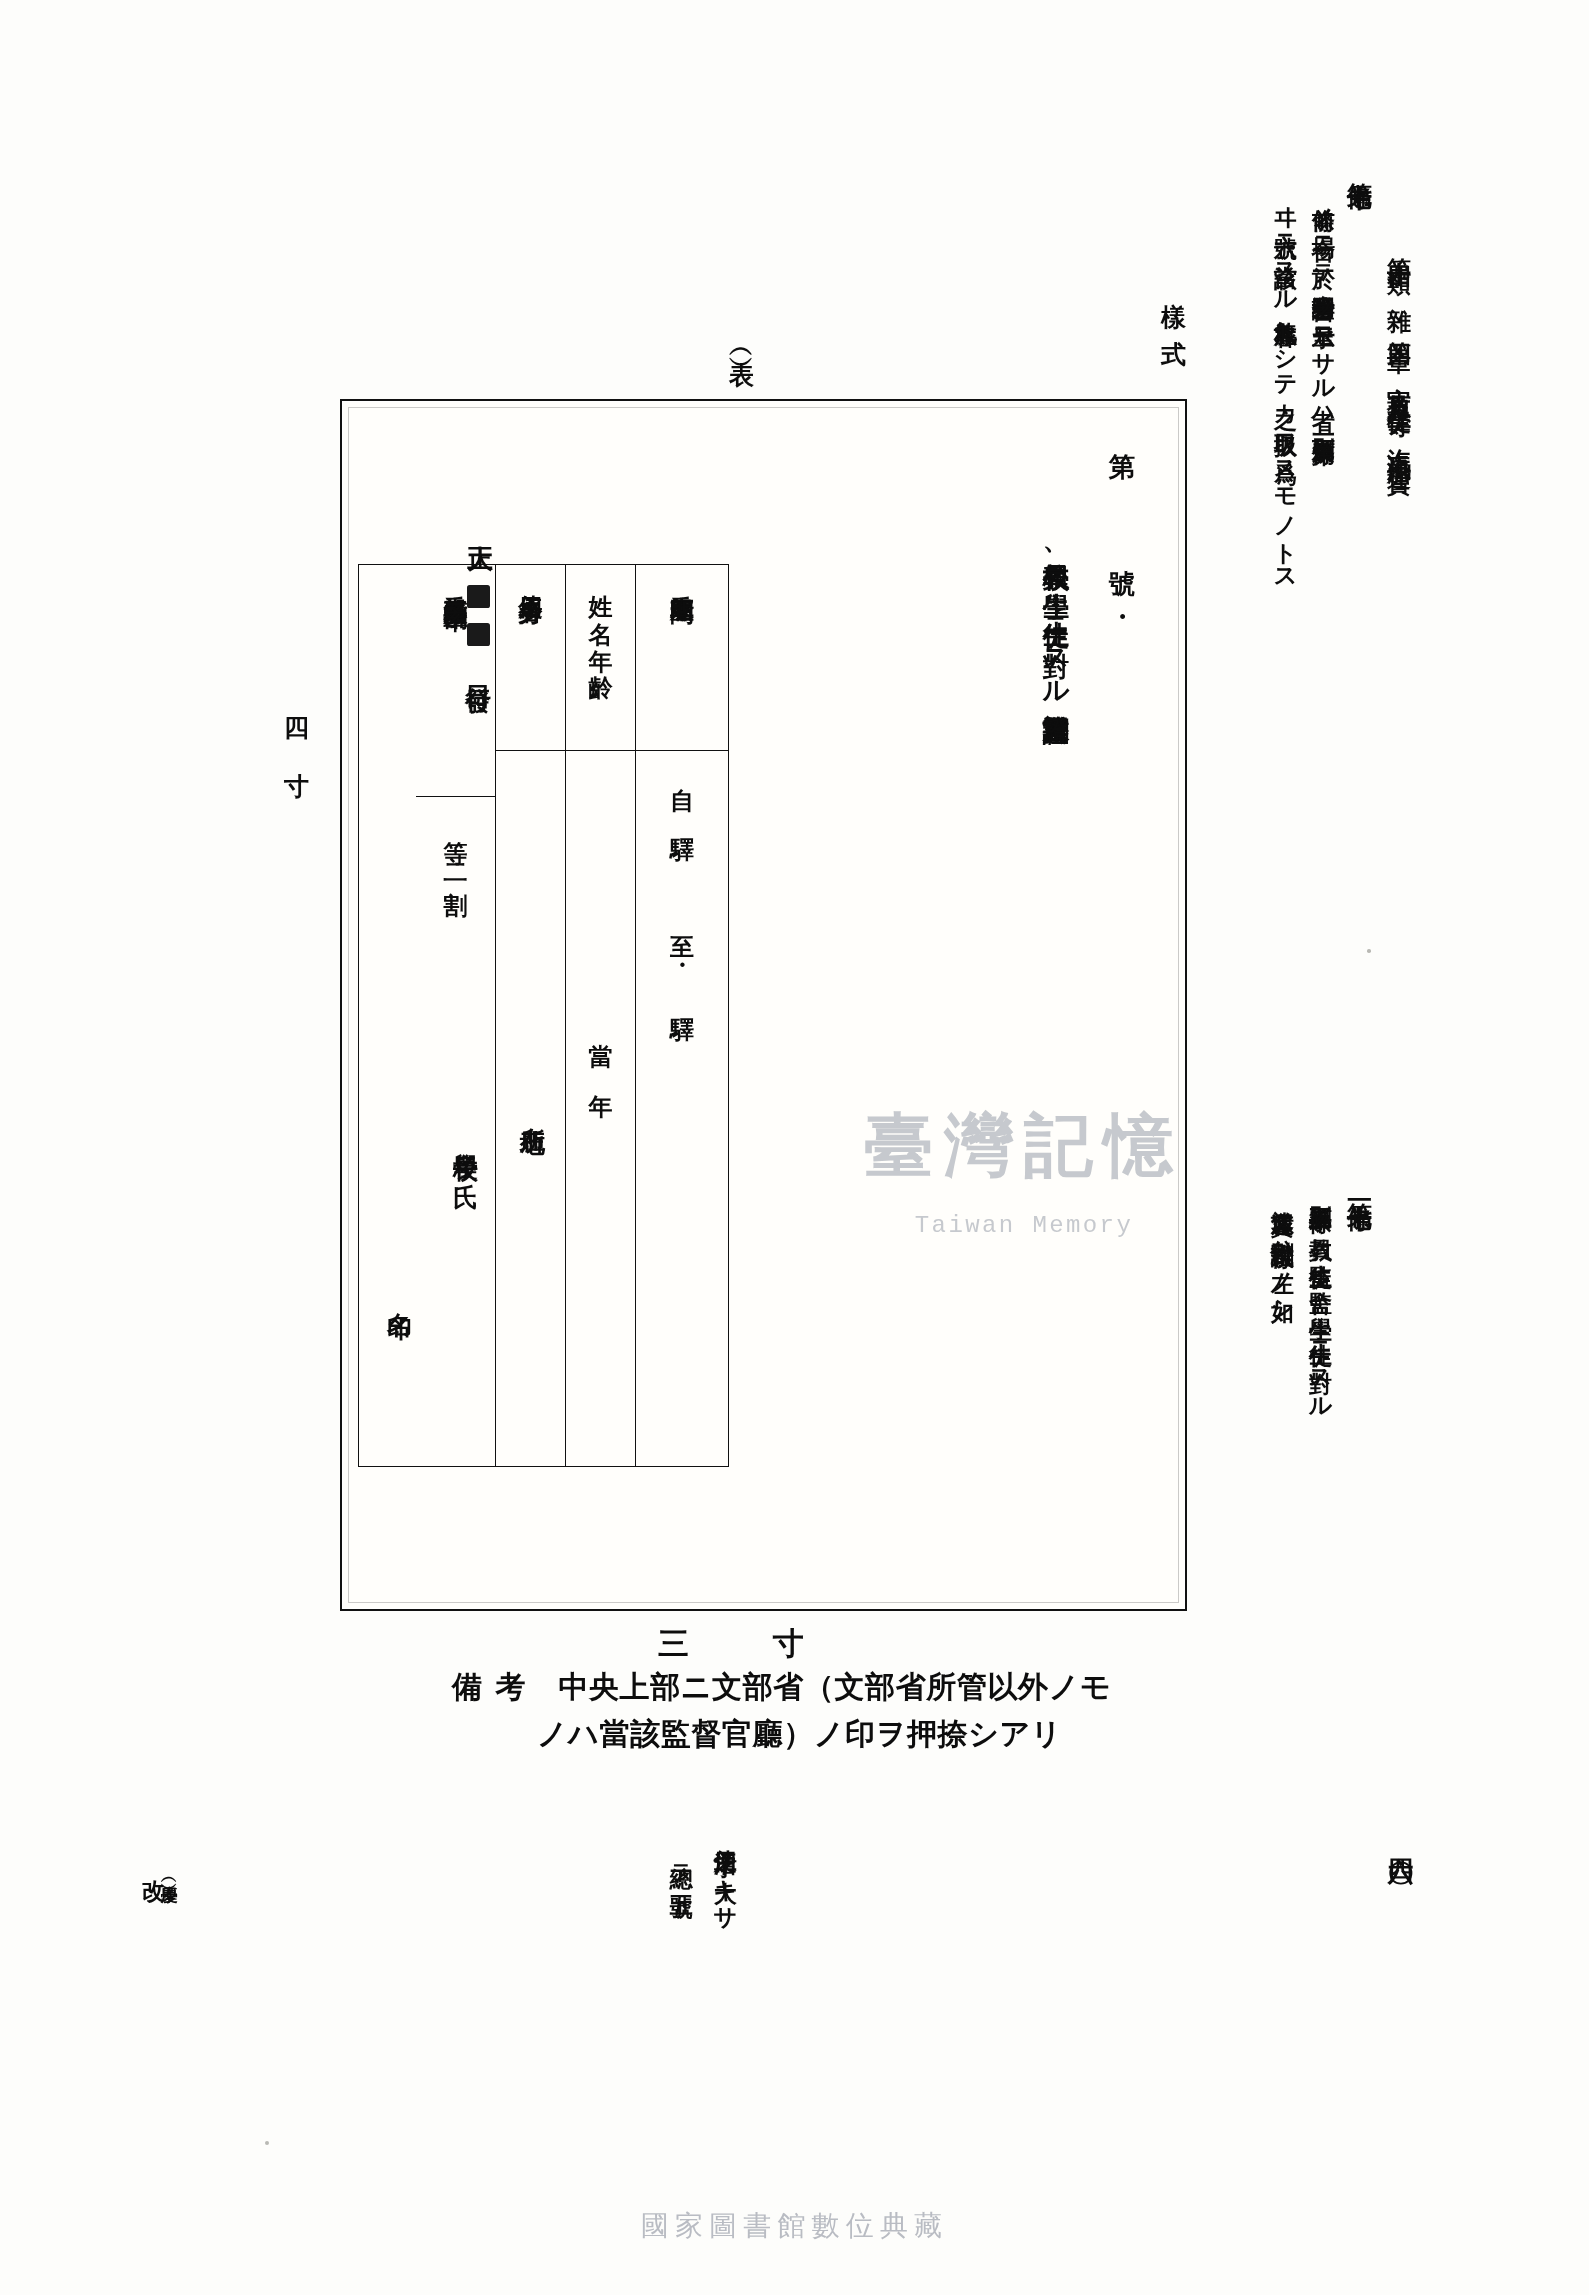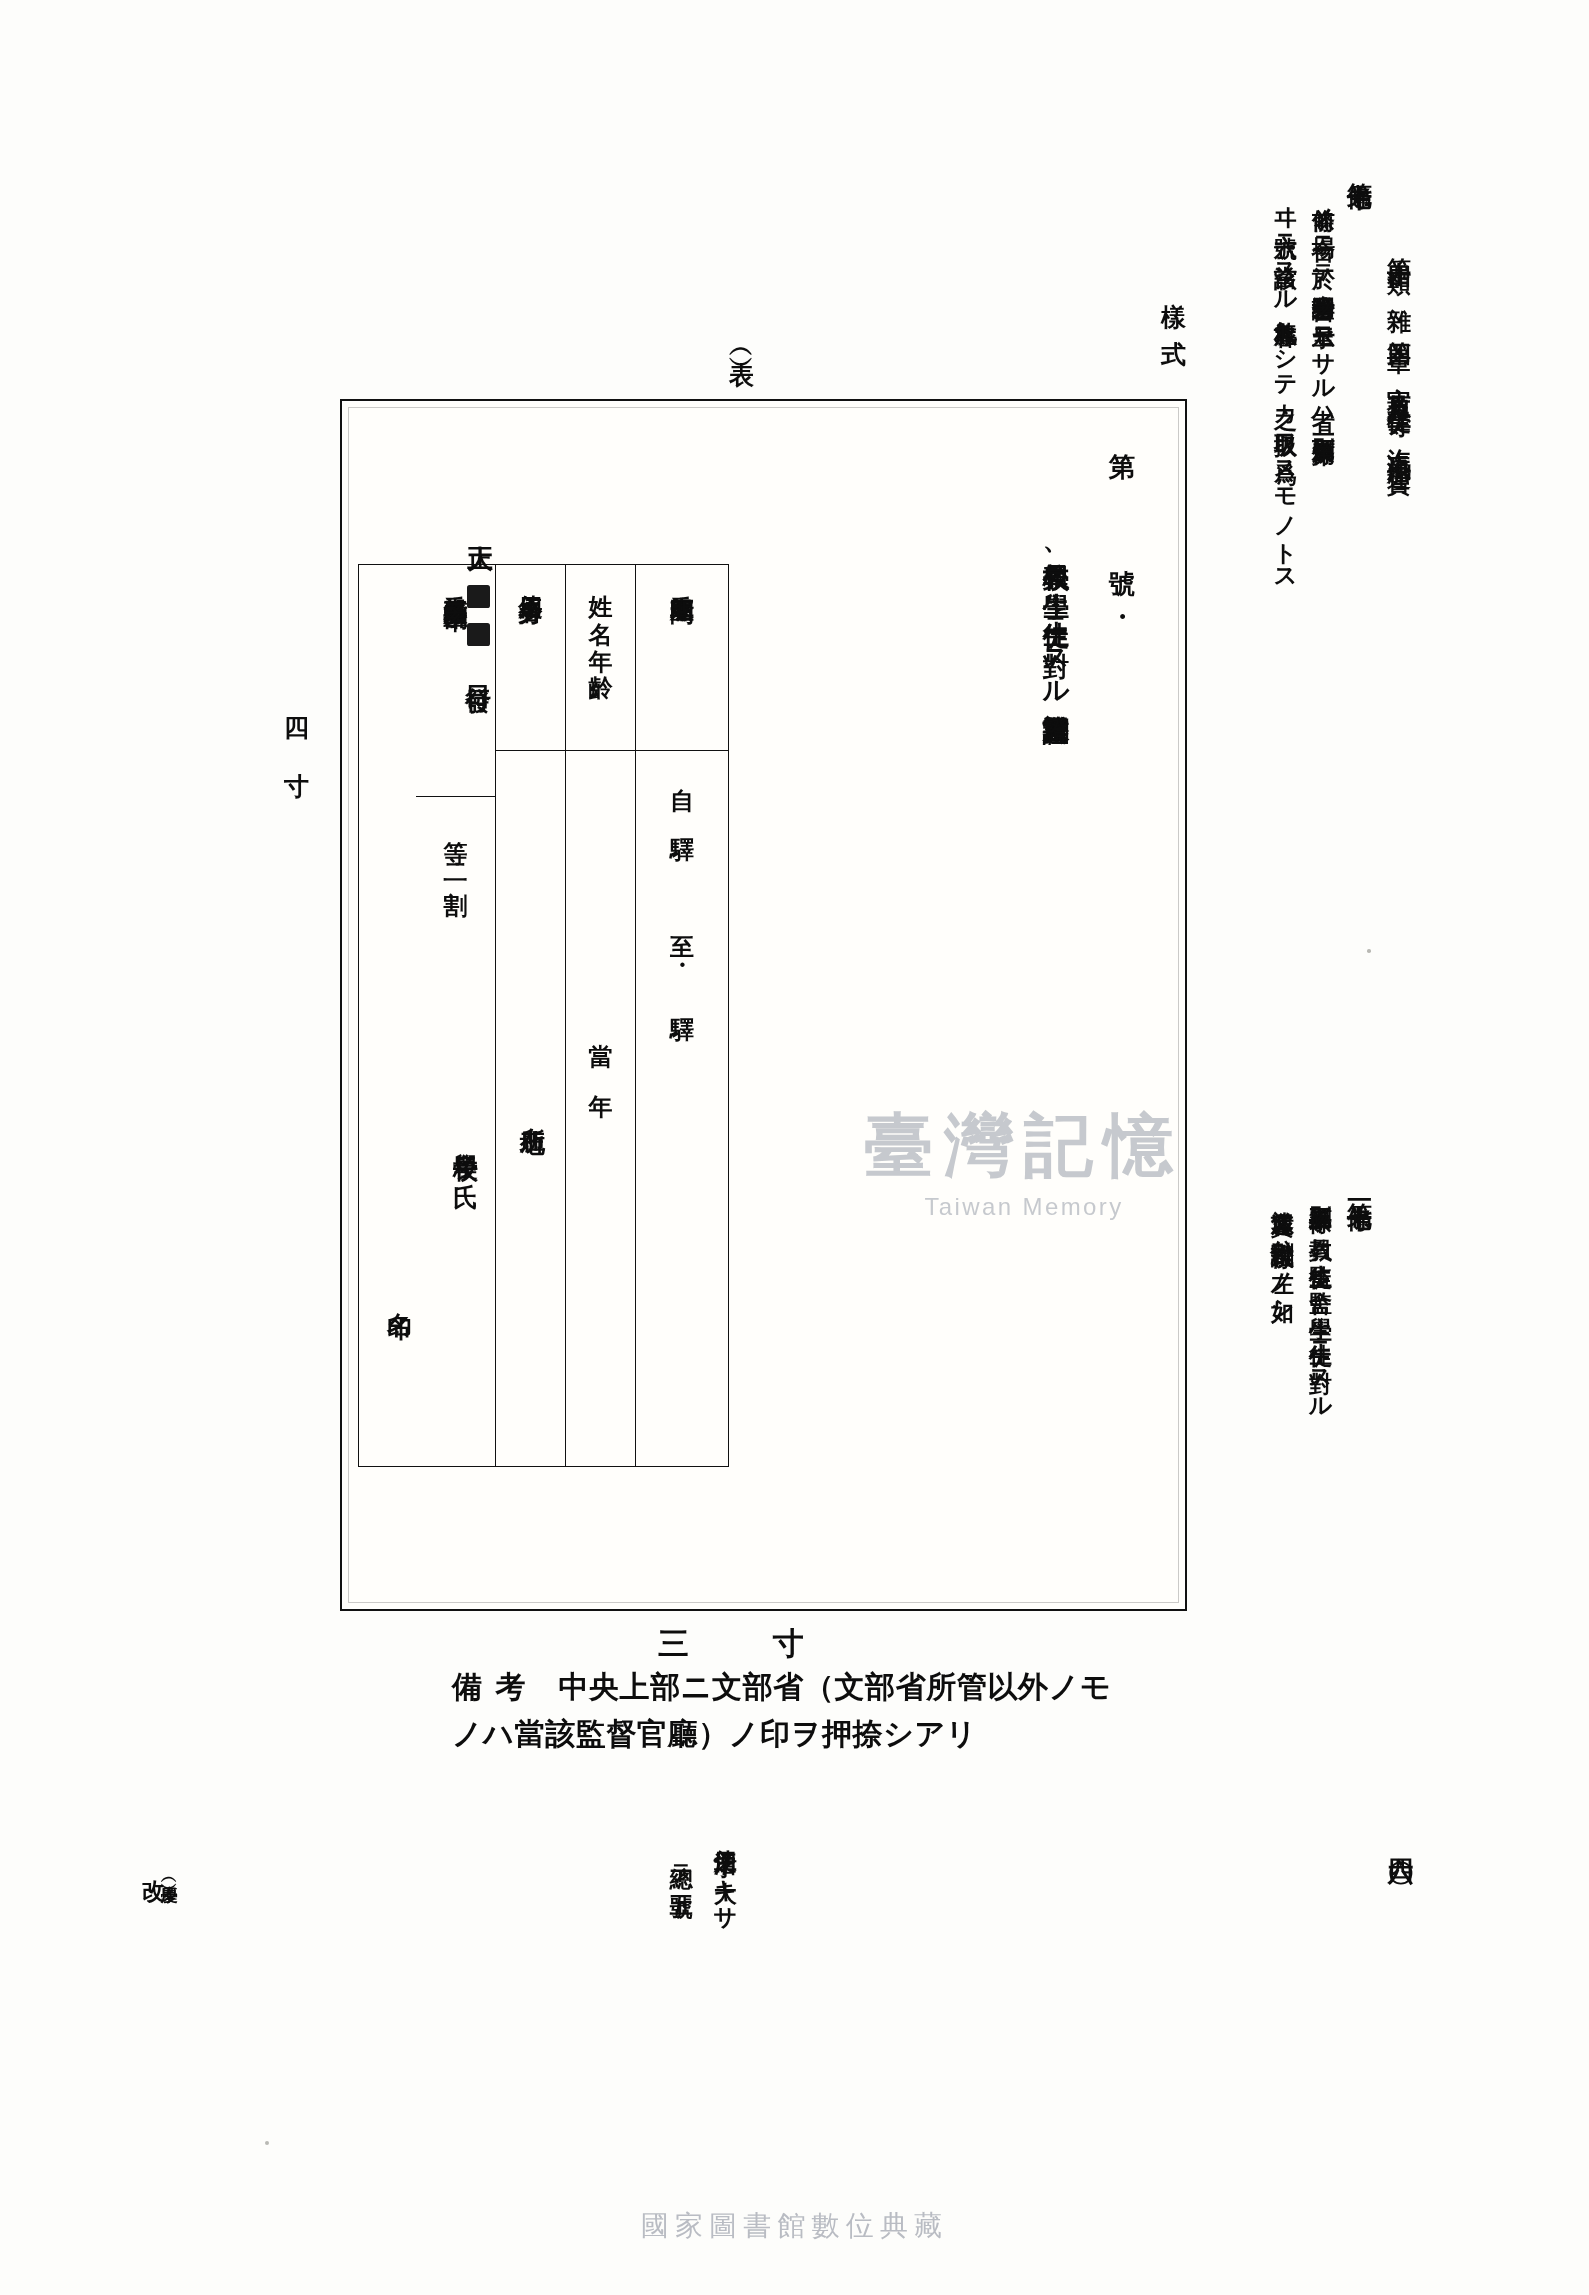--- a/index.html
+++ b/index.html
@@ -281,22 +281,22 @@
   }
   .wm .cn {
     font-size: 69px;
     font-weight: 700;
     letter-spacing: 0.16em;
     font-family: "DejaVu Serif", "Liberation Serif", serif;
   }
   .wm .en {
     font-size: 24px;
     letter-spacing: 0.1em;
-    font-family: Liberation Sans, sans-serif;
-    margin-top: 1px;
+    font-family: Liberation Mono, monospace;
+    margin-top: 20px;
   }
 
   
   .footer {
     position: absolute;
     left: 0; right: 0;
     top: 2207px;
     text-align: center;
     color: #b9bcc3;
     font-size: 28px;
@@ -393,21 +393,21 @@
     <div class="addr v">所在地</div>
     <div class="principal v">學校長　氏</div>
     <div class="seal v">名印</div>
   </div>
 
   <div class="dim-left v">四　寸</div>
   <div class="dim-bottom">三　寸</div>
 
   <div class="note">
     <div><span class="lbl">備考</span><span>中央上部ニ文部省（文部省所管以外ノモ</span></div>
-    <div style=""><span>ノハ當該監督官廳）ノ印ヲ押捺シアリ</span></div>
+    <div style="margin-left:85px;"><span>ノハ當該監督官廳）ノ印ヲ押捺シアリ</span></div>
   </div>
 
   <div class="typesize">
     <span class="v" style="margin-left:7px;">使用活字ノ大キサ</span>
     <span class="v" style="position:absolute; left:-37px; top:16px;">總テ五號</span>
   </div>
 
   <div class="kai">
     <span class="v">改</span>
     <span class="v ruby" style="position:absolute; left:19.4px; top:30px;">（慶學）</span>

